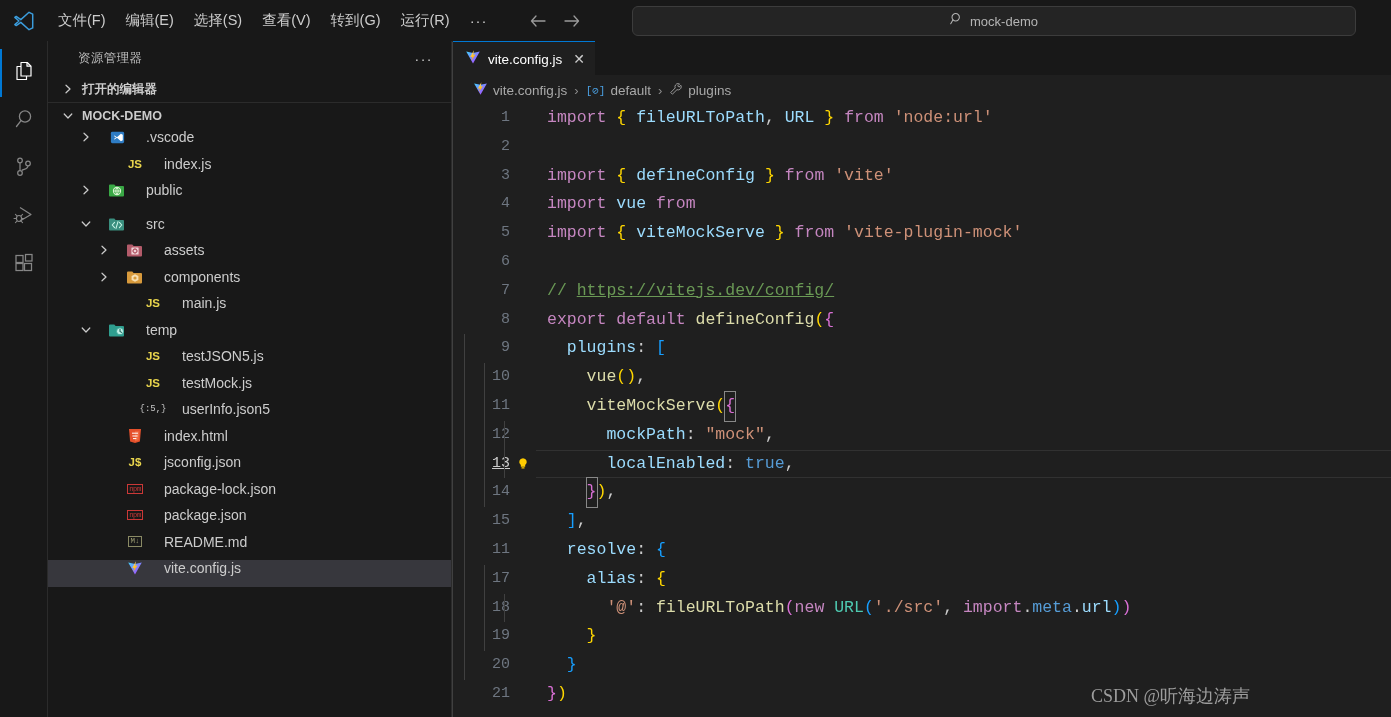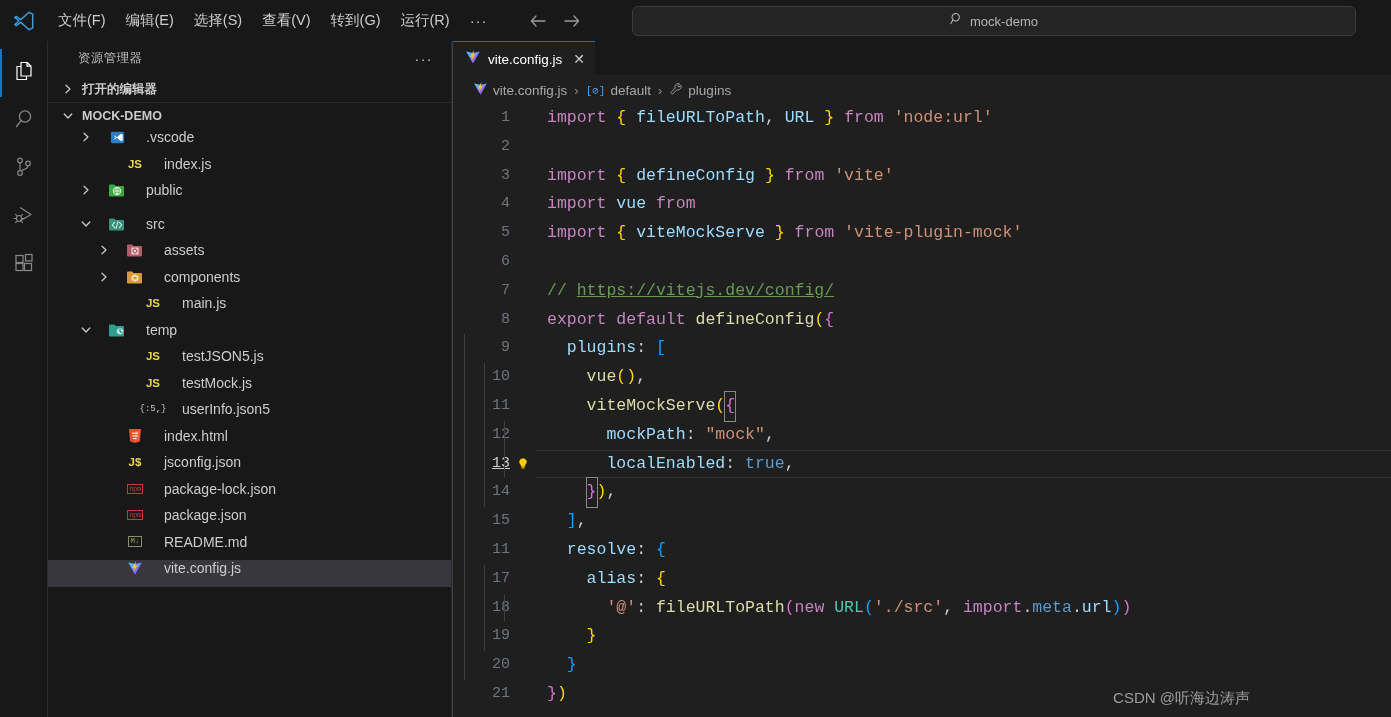--- a/index.html
+++ b/index.html
@@ -157,22 +157,22 @@
   .t-bool    { color: #569cd6; }
   .t-plain   { color: #cccccc; }
   .t-b1      { color: #ffd700; }
   .t-b2      { color: #da70d6; }
   .t-b3      { color: #179fff; }
   .t-type    { color: #4ec9b0; }
   .bracket-match { outline: 1px solid #888888; outline-offset: 0px; }
 
   .watermark {
     position: absolute; right: 14px; bottom: 9px;
-    font-size: 15px; color: #9d9d9d;
-    font-family: Liberation Sans, sans-serif;
+    font-size: 18px; color: #9d9d9d;
+    font-family: Liberation Serif, serif;
   }
 </style>
 </head>
 <body>
 
 <div class="app">
 
   <div class="titlebar">
     <div class="vscode-logo">
       <svg width="22" height="22" viewBox="0 0 24 24">

